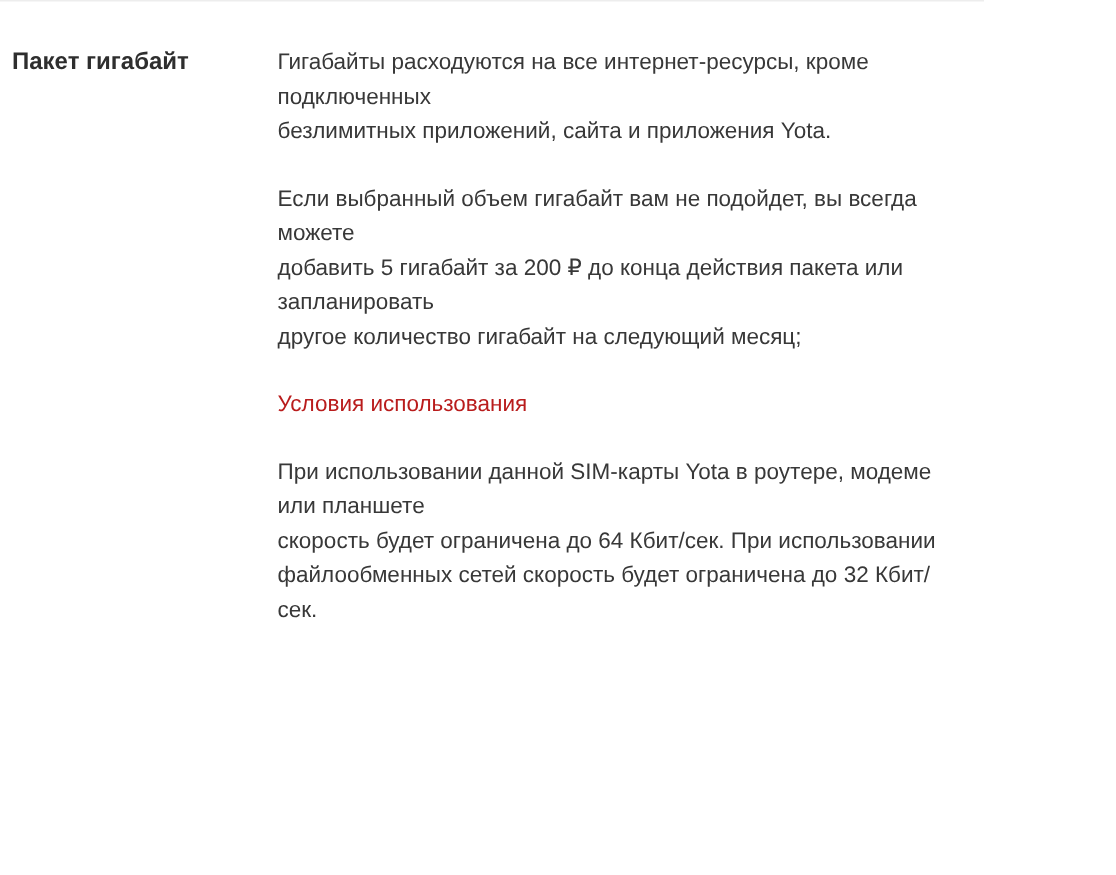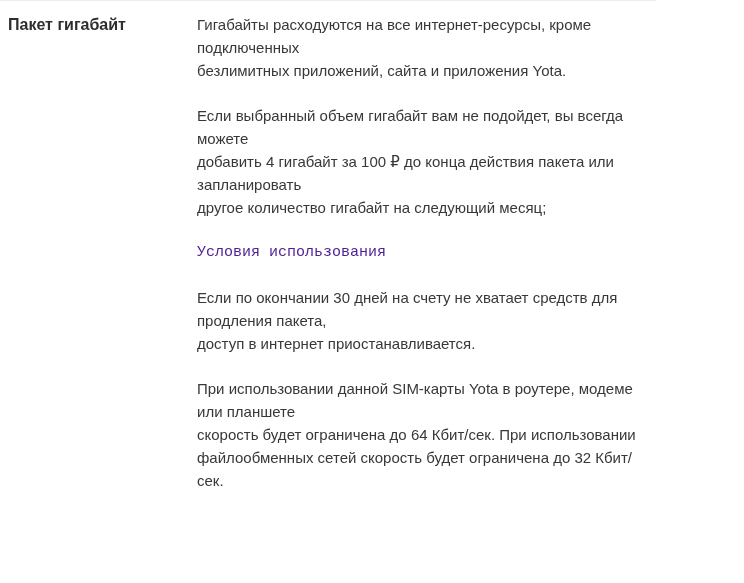--- a/index.html
+++ b/index.html
@@ -8,66 +8,63 @@
     background: #ffffff;
   }
   .page {
     width: 656px;
     height: 583px;
     box-sizing: border-box;
     background: #ffffff;
     border-top: 1px solid #ededed;
     display: grid;
     grid-template-columns: 173px minmax(0, 1fr);
-    padding: 12px 14px 0 8px;
+    padding: 29px 14px 0 8px;
     font-family: "Liberation Sans", "DejaVu Sans", sans-serif;
     color: #333333;
     overflow: hidden;
   }
   .row-label {
     font-size: 16px;
     font-weight: 700;
     line-height: 23px;
     color: #2e2e2e;
     padding-right: 10px;
   }
   .desc p {
-    margin: 0 0 22px 16px;
+    margin: 0 0 22px 4px;
     font-size: 15px;
     line-height: 23px;
     color: #383838;
     white-space: pre-line; 
   }
   .desc p.muted-heading {
-    color: #4c1d95;
-    font-family: Liberation Mono, monospace;
+    color: #b91c1c;
   }
 </style>
 </head>
 <body>
 
 <div class="page">
 
   <div class="row-label">Пакет гигабайт</div>
 
   <div class="desc">
 
     <p>Гигабайты расходуются на все интернет-ресурсы, кроме подключенных
 безлимитных приложений, сайта и приложения Yota.</p>
 
     <p>Если выбранный объем гигабайт вам не подойдет, вы всегда можете
-добавить 4 гигабайт за 100 ₽ до конца действия пакета или запланировать
+добавить 5 гигабайт за 200 ₽ до конца действия пакета или запланировать
 другое количество гигабайт на следующий месяц;</p>
 
     <p class="muted-heading">Условия использования</p>
 
 
 
-    <p>Если по окончании 30 дней на счету не хватает средств для продления пакета,
-доступ в интернет приостанавливается.</p>
 
     <p>При использовании данной SIM-карты Yota в роутере, модеме или планшете
 скорость будет ограничена до 64 Кбит/сек. При использовании
 файлообменных сетей скорость будет ограничена до 32 Кбит/сек.</p>
 
 
   </div>
 
 </div>
 

